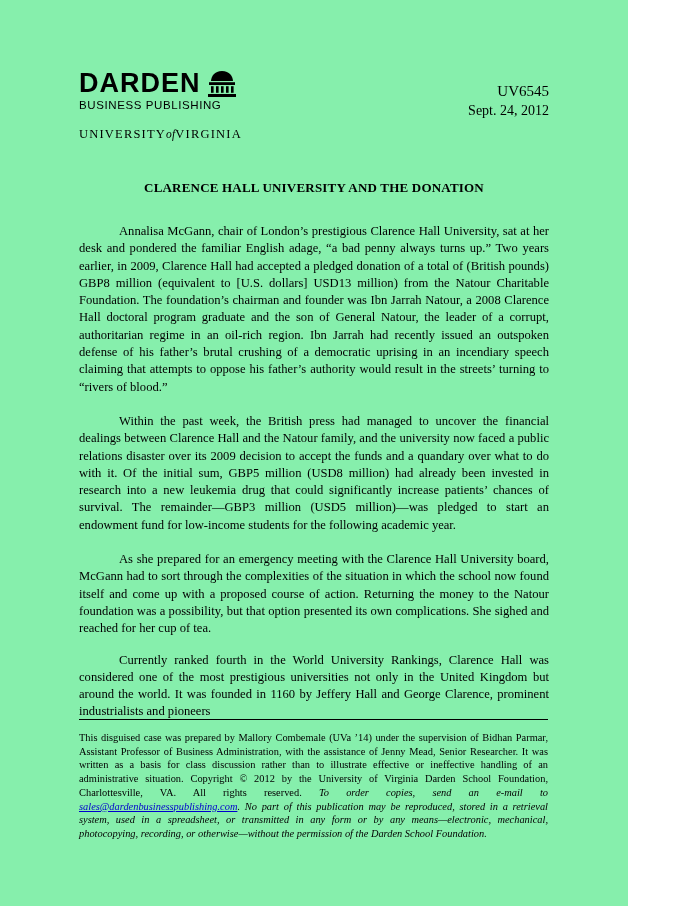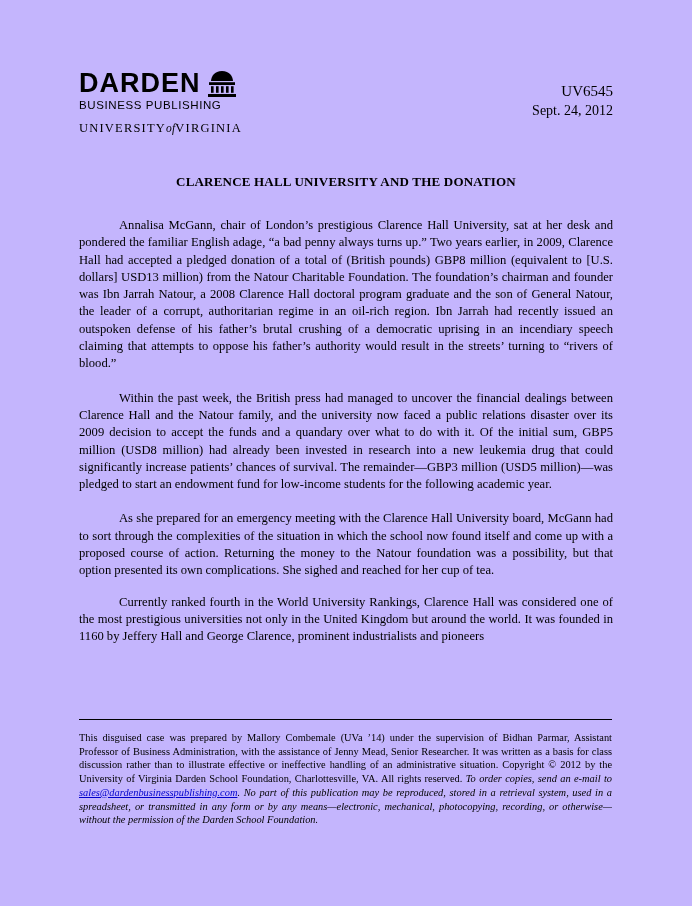--- a/index.html
+++ b/index.html
@@ -1,19 +1,19 @@
 <!DOCTYPE html>
 <html><head>
 <meta charset="utf-8">
 <style>
   html, body { margin:0; padding:0; background:#ffffff; }
   .page {
     position:relative;
-    width:692px; height:906px;
-    background:#c4b5fd;
+    width:628px; height:906px;
+    background:#86efac;
     color:#000;
     font-family:"Liberation Serif", serif;
     overflow:hidden;
     box-sizing:border-box;
   }
   .header {
     display:flex;
     justify-content:space-between;
     align-items:flex-start;
     padding:70px 79px 0 79px;
@@ -31,21 +31,21 @@
     font-family:"Liberation Sans", sans-serif;
     font-weight:400;
     font-size:11.5px;
     letter-spacing:0.6px;
     margin-top:2px;
   }
   .uva-line {
     font-family:"Liberation Serif", serif;
     font-size:12.5px;
     letter-spacing:1.2px;
-    margin-top:10px;
+    margin-top:16px;
   }
   .uva-of { font-style:italic; letter-spacing:0.2px; font-size:11.5px; }
   .doc-id { text-align:right; padding-top:13px; }
   .doc-number { font-size:15px; }
   .doc-date { font-size:14px; margin-top:3px; }
 
   .content { padding:0 79px; }
   .title {
     font-size:13px;
     font-weight:700;

